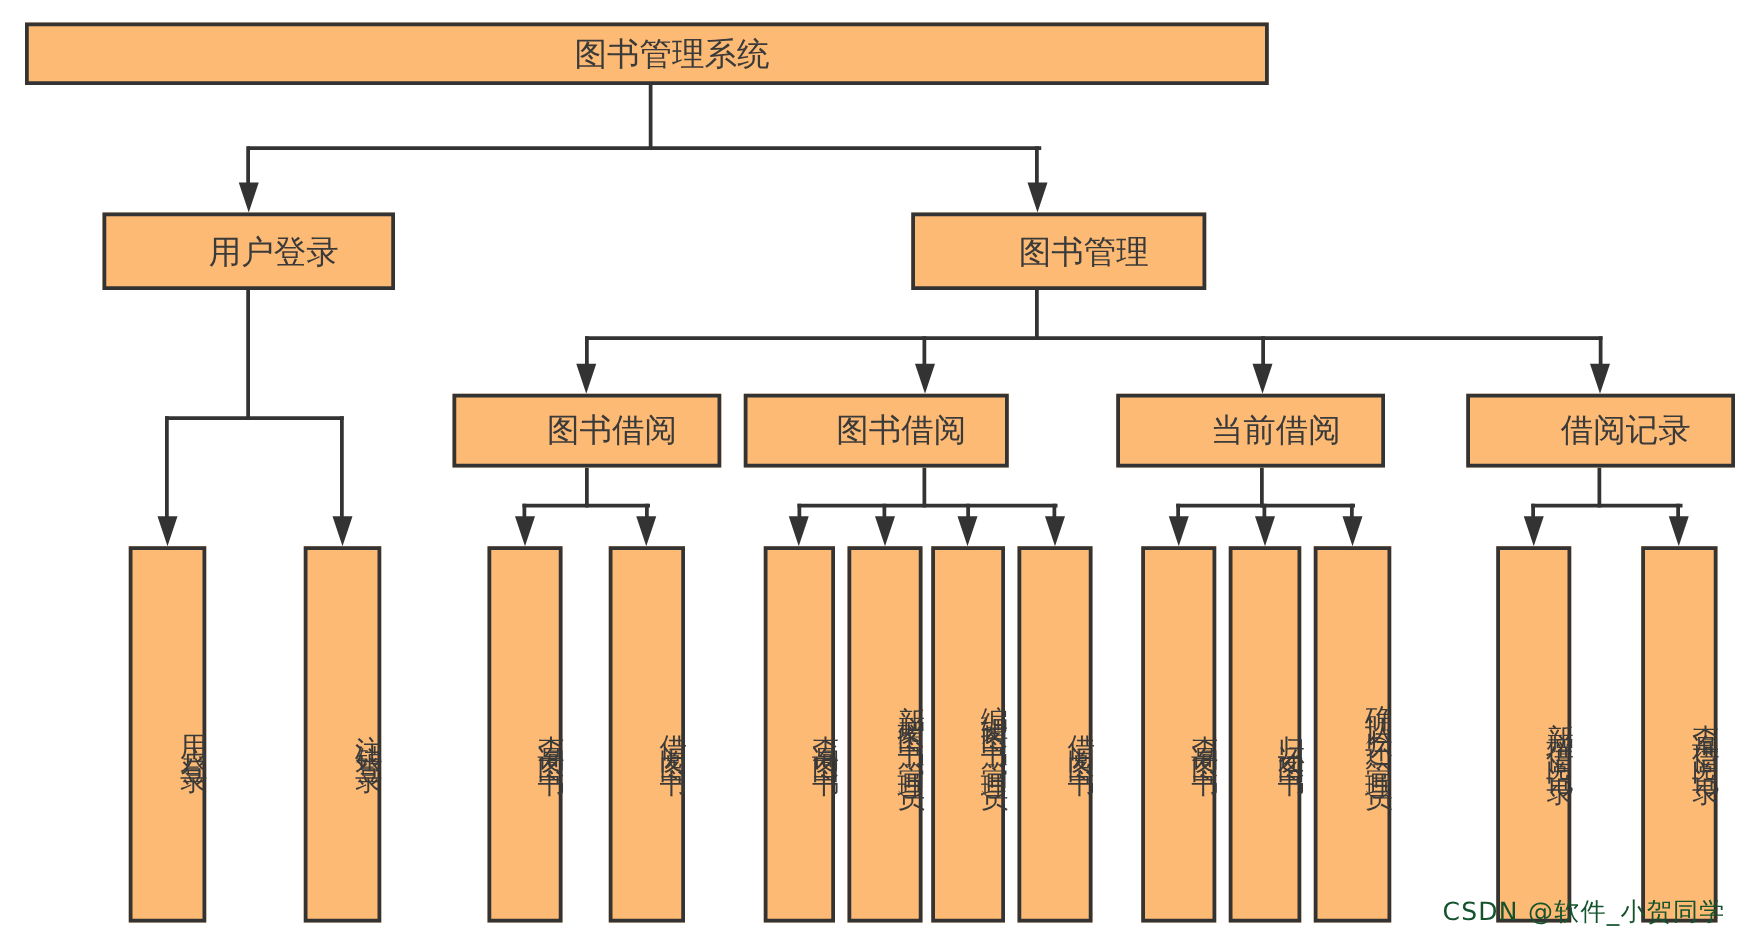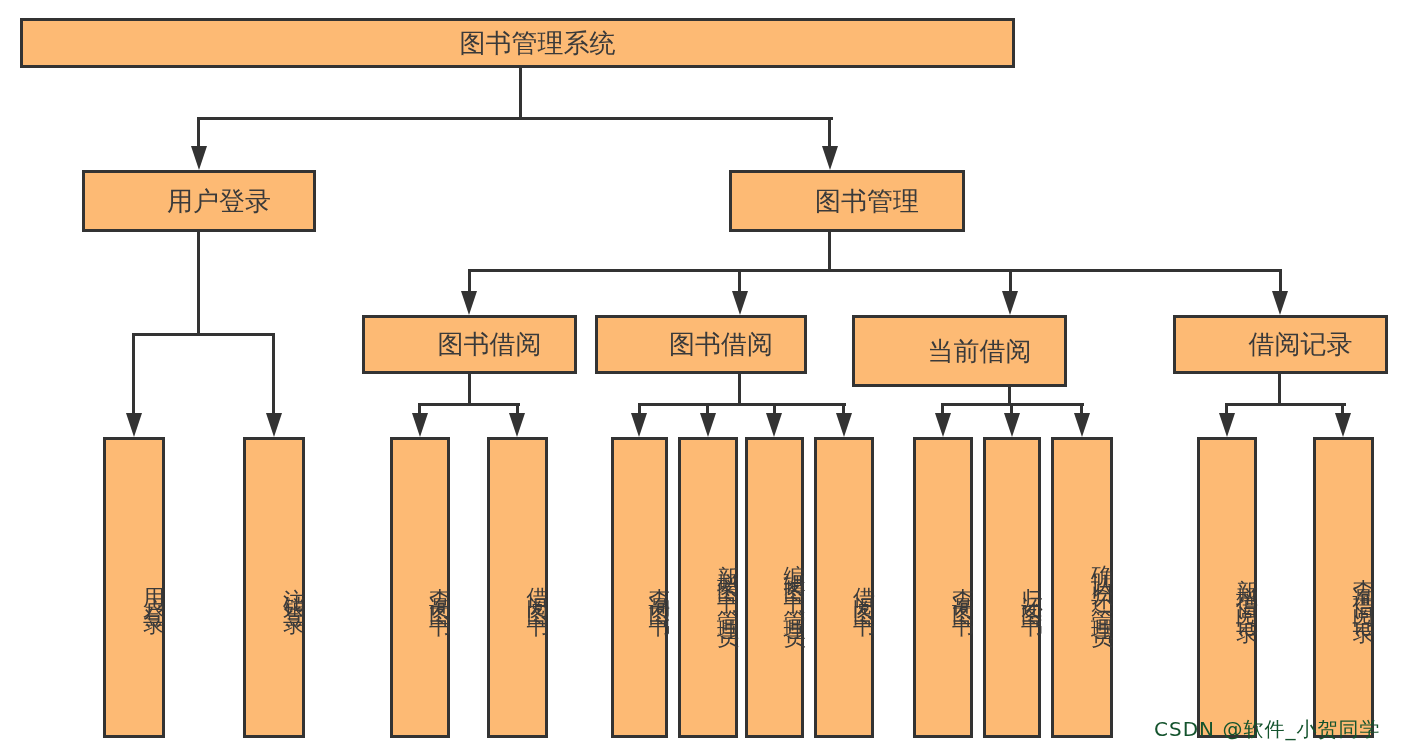--- a/index.html
+++ b/index.html
@@ -53,21 +53,21 @@
 
 <div class="canvas">
 
   <div class="box" style="left:20px;top:18px;width:995px;height:50px;">图书管理系统</div>
 
   <div class="box" style="left:82px;top:170px;width:234px;height:62px;">用户登录</div>
   <div class="box" style="left:712px;top:170px;width:236px;height:62px;margin-left:17px;">图书管理</div>
 
   <div class="box" style="left:362px;top:315px;width:215px;height:59px;">图书借阅</div>
   <div class="box" style="left:595px;top:315px;width:212px;height:59px;">图书借阅</div>
-  <div class="box" style="left:852px;top:315px;width:215px;height:72px;">当前借阅</div>
+  <div class="box" style="left:893px;top:315px;width:215px;height:59px;">当前借阅</div>
   <div class="box" style="left:1173px;top:315px;width:215px;height:59px;">借阅记录</div>
 
   <div class="box leaf" style="left:103px;width:62px;">用户登录</div>
   <div class="box leaf" style="left:243px;width:62px;">注销登录</div>
 
   <div class="box leaf" style="left:390px;width:60px;">查询图书</div>
   <div class="box leaf" style="left:487px;width:61px;">借阅图书</div>
 
   <div class="box leaf" style="left:611px;width:57px;">查询图书</div>
   <div class="box leaf" style="left:678px;width:60px;">新增图书（管理员）</div>

